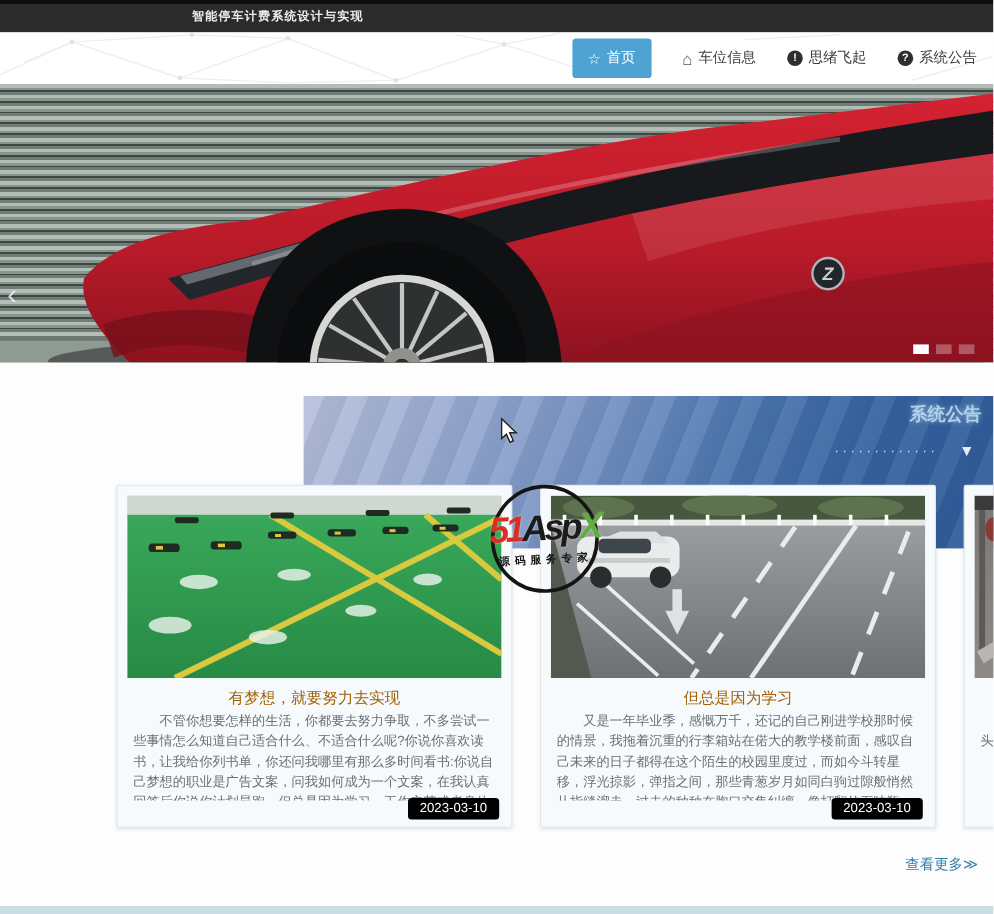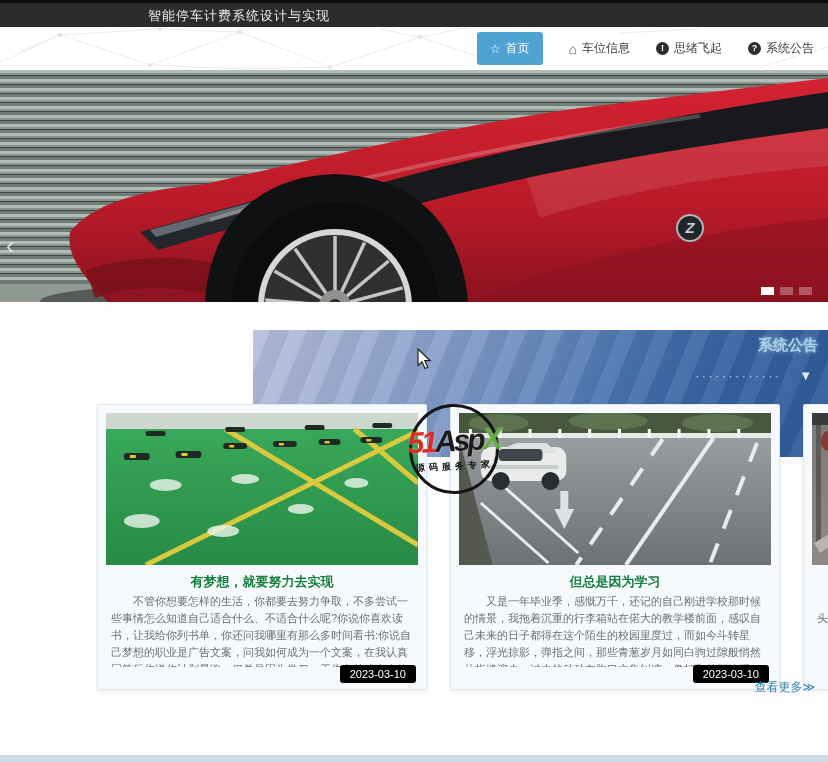--- a/index.html
+++ b/index.html
@@ -2,21 +2,21 @@
 <html><head>
 <meta charset="utf-8">
 <style>
   html,body{margin:0;padding:0;background:#fff;}
   *{box-sizing:border-box;font-family:"Liberation Sans","DejaVu Sans",sans-serif;}
   .page{position:relative;width:828px;height:762px;overflow:hidden;background:#fdfdfd;}
 
   
   .topbar{position:absolute;left:0;top:0;width:828px;height:27px;
     background:linear-gradient(#0d0d0d 0,#0d0d0d 3px,#2b2b2b 3px,#2b2b2b 100%);}
-  .topbar-title{position:absolute;left:148px;top:7px;font-size:13px;font-weight:400;
+  .topbar-title{position:absolute;left:160px;top:7px;font-size:10px;font-weight:700;
     color:#ededed;letter-spacing:1px;}
 
   
   .navbar{position:absolute;left:0;top:27px;width:828px;height:43px;background:#ffffff;overflow:hidden;}
   .mesh{position:absolute;left:0;top:0;}
   .nav-items{position:absolute;right:14px;top:0;height:43px;display:flex;align-items:center;gap:26px;}
   .nav-btn{display:flex;align-items:center;gap:5px;background:#4ea3d2;color:#fff;
     font-size:12px;padding:8px 13px;border-radius:3px;cursor:pointer;}
   .nav-btn .ic{font-size:12px;line-height:1;}
   .nav-link{display:flex;align-items:center;gap:5px;color:#3c3c3c;font-size:12px;cursor:pointer;}
@@ -44,21 +44,21 @@
   .banner-dots{position:absolute;right:46px;top:40px;font-size:11px;letter-spacing:3px;
     color:rgba(235,243,250,.85);z-index:2;}
   .banner-arrow{position:absolute;right:16px;top:38px;font-size:13px;color:#e3ecf6;cursor:pointer;z-index:2;}
 
   
   .card{position:absolute;top:404px;width:330px;height:286px;background:#f7fafc;
     border:1px solid #e1e8ee;border-radius:2px;box-shadow:0 1px 3px rgba(60,90,120,.12);z-index:2;cursor:pointer;}
   .card-img{position:absolute;left:8px;top:8px;right:8px;height:152px;overflow:hidden;background:#ddd;}
   .card-img svg{display:block;width:100%;height:100%;}
   .card-title{position:absolute;left:0;right:0;top:168px;text-align:center;font-size:13px;
-    font-weight:bold;color:#15803d;}
+    font-weight:normal;color:#a16207;}
   .card-body{position:absolute;left:13px;right:13px;top:188px;height:74px;overflow:hidden;
     font-size:11px;line-height:1.55;color:#6a6f73;text-indent:2em;}
   .card-date{position:absolute;right:10px;bottom:6px;background:#000000;color:#fff;
     font-size:11px;padding:3px 10px;border-radius:3px;}
   .card1{left:97px;} .card2{left:450px;} .card3{left:803px;}
 
   
   .watermark{position:absolute;left:388px;top:400px;width:132px;height:98px;z-index:6;
     display:flex;flex-direction:column;align-items:center;justify-content:center;
     transform:rotate(-3deg);pointer-events:none;}
@@ -66,21 +66,21 @@
     border:3px solid #141414;border-radius:50%;}
   .wm-text{position:relative;font-size:30px;font-weight:bold;font-style:italic;letter-spacing:-3px;
     line-height:1;text-shadow:0 0 2px rgba(255,255,255,.5);}
   .wm-51{color:#dd2d22;} .wm-asp{color:#1b1b1b;} .wm-x{color:#5fae3e;}
   .wm-sub{position:relative;margin-top:4px;font-size:9px;font-weight:bold;letter-spacing:4px;color:#121212;}
 
   
   .cursor{position:absolute;left:417px;top:348px;z-index:9;pointer-events:none;}
 
   
-  .view-more{position:absolute;right:13px;top:679px;font-size:12px;color:#2e7fae;cursor:pointer;z-index:3;}
+  .view-more{position:absolute;right:13px;top:712px;font-size:12px;color:#2e7fae;cursor:pointer;z-index:3;}
   .footer-strip{position:absolute;left:0;bottom:0;width:828px;height:7px;background:#ccdce4;}
 </style>
 </head>
 <body>
 
 <div class="page">
 
   <div class="topbar">
     <span class="topbar-title">智能停车计费系统设计与实现</span>
   </div>

